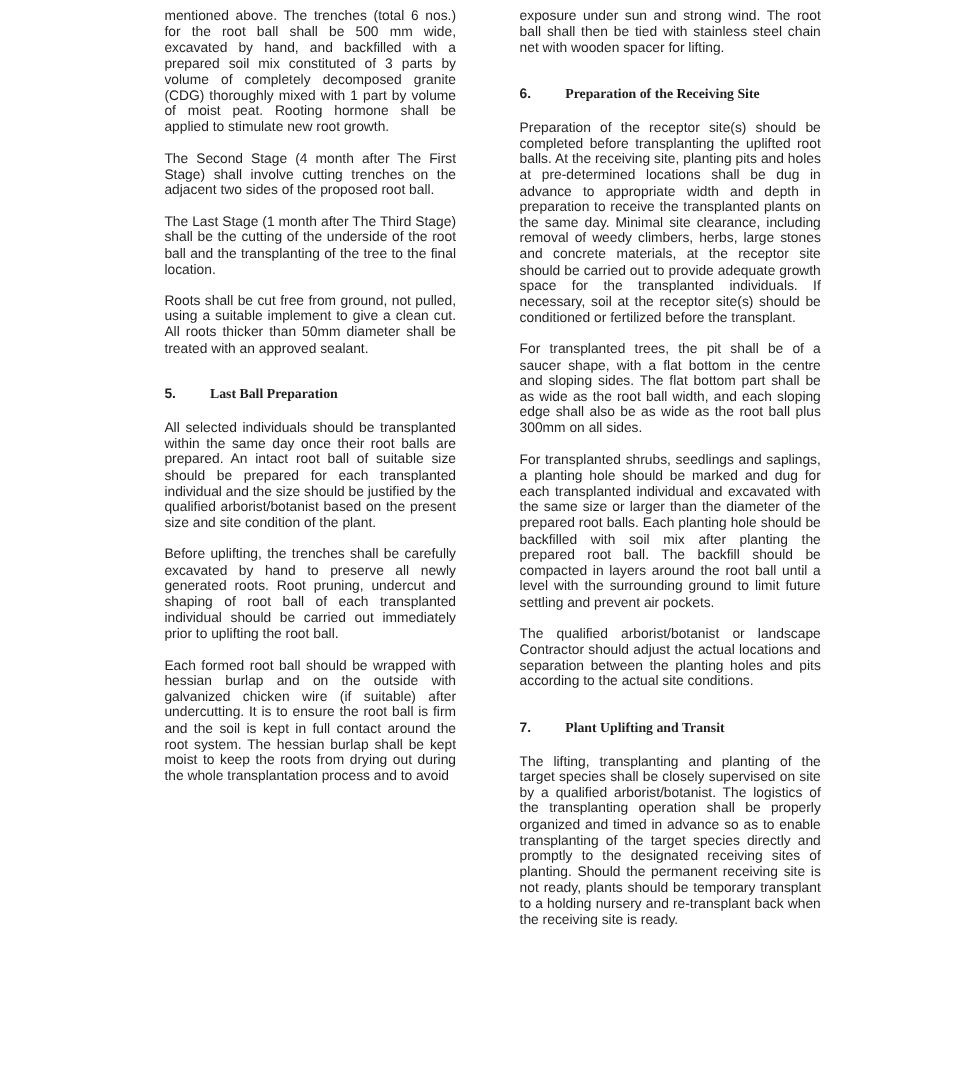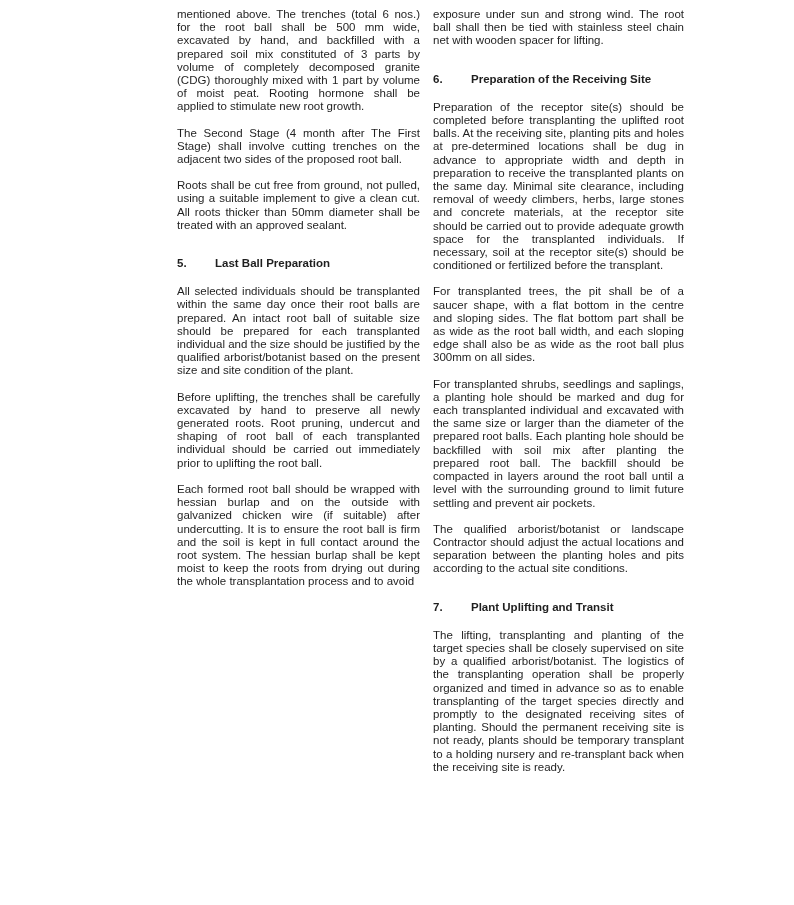--- a/index.html
+++ b/index.html
@@ -17,46 +17,48 @@
     color: #1f1f1f;
   }
   .col {
     position: absolute;
     top: 8px;
     font-size: 11.5px;
     line-height: 13.2px;
     text-align: justify;
     text-justify: inter-word;
   }
-  .col-left  { left: 137px; width: 243px; margin-left: 40px; }
+  .col-left  { left: 137px; width: 243px; }
   .col-right { left: 433px; width: 251px; }
   .para {
     margin: 0 0 13px 0;
   }
   .heading {
     display: flex;
     font-weight: bold;
     margin: 25px 0 15px 0;
     text-align: left;
   }
   .hnum {
     flex: 0 0 38px;
     width: 38px;
   }
   .htitle {
     flex: 1;
+    font-family: Liberation Serif, serif;
   }
 </style>
 </head>
 <body>
 
 <div class="page">
   <div class="col col-left">
       <p class="para">mentioned above. The trenches (total 6 nos.) for the root ball shall be 500 mm wide, excavated by hand, and backfilled with a prepared soil mix constituted of 3 parts by volume of completely decomposed granite (CDG) thoroughly mixed with 1 part by volume of moist peat. Rooting hormone shall be applied to stimulate new root growth.</p>
       <p class="para">The Second Stage (4 month after The First Stage) shall involve cutting trenches on the adjacent two sides of the proposed root ball.</p>
+      <p class="para">The Last Stage (1 month after The Third Stage) shall be the cutting of the underside of the root ball and the transplanting of the tree to the final location.</p>
       <p class="para">Roots shall be cut free from ground, not pulled, using a suitable implement to give a clean cut. All roots thicker than 50mm diameter shall be treated with an approved sealant.</p>
       <div class="heading">
         <span class="hnum">5.</span>
         <span class="htitle">Last Ball Preparation</span>
       </div>
       <p class="para">All selected individuals should be transplanted within the same day once their root balls are prepared. An intact root ball of suitable size should be prepared for each transplanted individual and the size should be justified by the qualified arborist/botanist based on the present size and site condition of the plant.</p>
       <p class="para">Before uplifting, the trenches shall be carefully excavated by hand to preserve all newly generated roots. Root pruning, undercut and shaping of root ball of each transplanted individual should be carried out immediately prior to uplifting the root ball.</p>
       <p class="para">Each formed root ball should be wrapped with hessian burlap and on the outside with galvanized chicken wire (if suitable) after undercutting. It is to ensure the root ball is firm and the soil is kept in full contact around the root system. The hessian burlap shall be kept moist to keep the roots from drying out during the whole transplantation process and to avoid</p>
     </div>
   <div class="col col-right">

